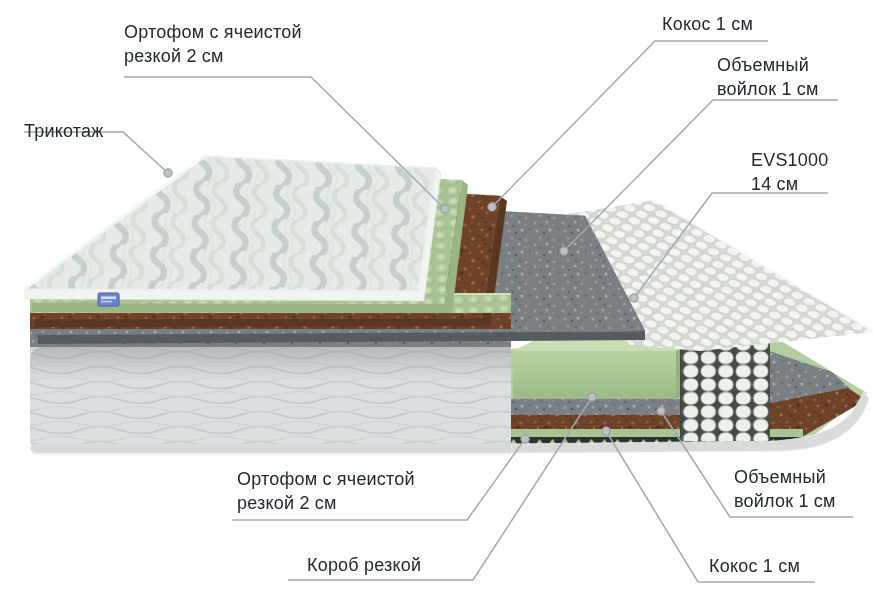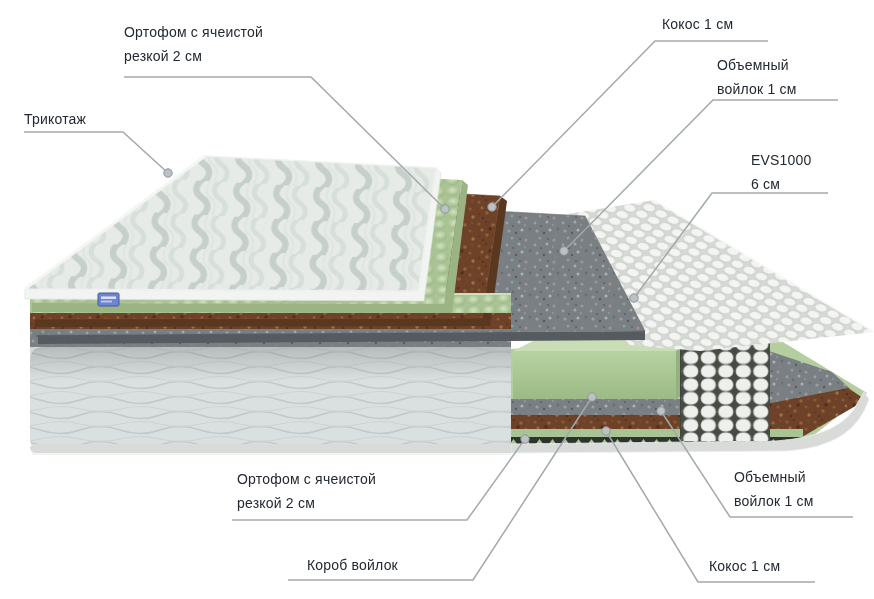--- a/index.html
+++ b/index.html
@@ -2,21 +2,21 @@
 <html><head>
 <meta charset="utf-8">
 <style>
   html,body{margin:0;padding:0;background:#ffffff;}
   #stage{
     position:relative;width:874px;height:599px;overflow:hidden;
     background:#ffffff;font-family:"Liberation Sans", sans-serif;
   }
   #art{position:absolute;left:0;top:0;}
   .lbl{
-    position:absolute;z-index:5;color:#222931;font-size:14px;line-height:23.5px;
+    position:absolute;z-index:5;color:#222931;font-size:18px;line-height:23.5px;
     letter-spacing:.2px;white-space:nowrap;
   }
   .lbl span{display:block;}
 </style>
 </head>
 <body>
 
 <div id="stage">
 
   <svg id="art" width="874" height="599" viewBox="0 0 874 599">
@@ -181,44 +181,44 @@
       <circle cx="492" cy="207" r="4.2"></circle>
       <circle cx="564" cy="251" r="4.2"></circle>
       <circle cx="634" cy="298" r="4.2"></circle>
       <circle cx="525" cy="439" r="4.2"></circle>
       <circle cx="592" cy="397" r="4.2"></circle>
       <circle cx="661" cy="411" r="4.2"></circle>
       <circle cx="606" cy="431" r="4.2"></circle>
     </g>
   </svg>
 
-  <div class="lbl" style="left:24px;top:108px">
+  <div class="lbl" style="left:24px;top:120px">
     <span>Трикотаж</span>
   </div>
   <div class="lbl" style="left:124px;top:21px">
     <span>Ортофом с ячеистой</span>
     <span>резкой 2 см</span>
   </div>
   <div class="lbl" style="left:662px;top:13px">
     <span>Кокос 1 см</span>
   </div>
   <div class="lbl" style="left:717px;top:54px">
     <span>Объемный</span>
     <span>войлок 1 см</span>
   </div>
   <div class="lbl" style="left:751px;top:149px">
     <span>EVS1000</span>
-    <span>6 см</span>
+    <span>14 см</span>
   </div>
   <div class="lbl" style="left:237px;top:468px">
     <span>Ортофом с ячеистой</span>
     <span>резкой 2 см</span>
   </div>
   <div class="lbl" style="left:307px;top:554px">
-    <span>Короб войлок</span>
+    <span>Короб резкой</span>
   </div>
   <div class="lbl" style="left:734px;top:466px">
     <span>Объемный</span>
     <span>войлок 1 см</span>
   </div>
   <div class="lbl" style="left:709px;top:555px">
     <span>Кокос 1 см</span>
   </div>
 </div>
 

